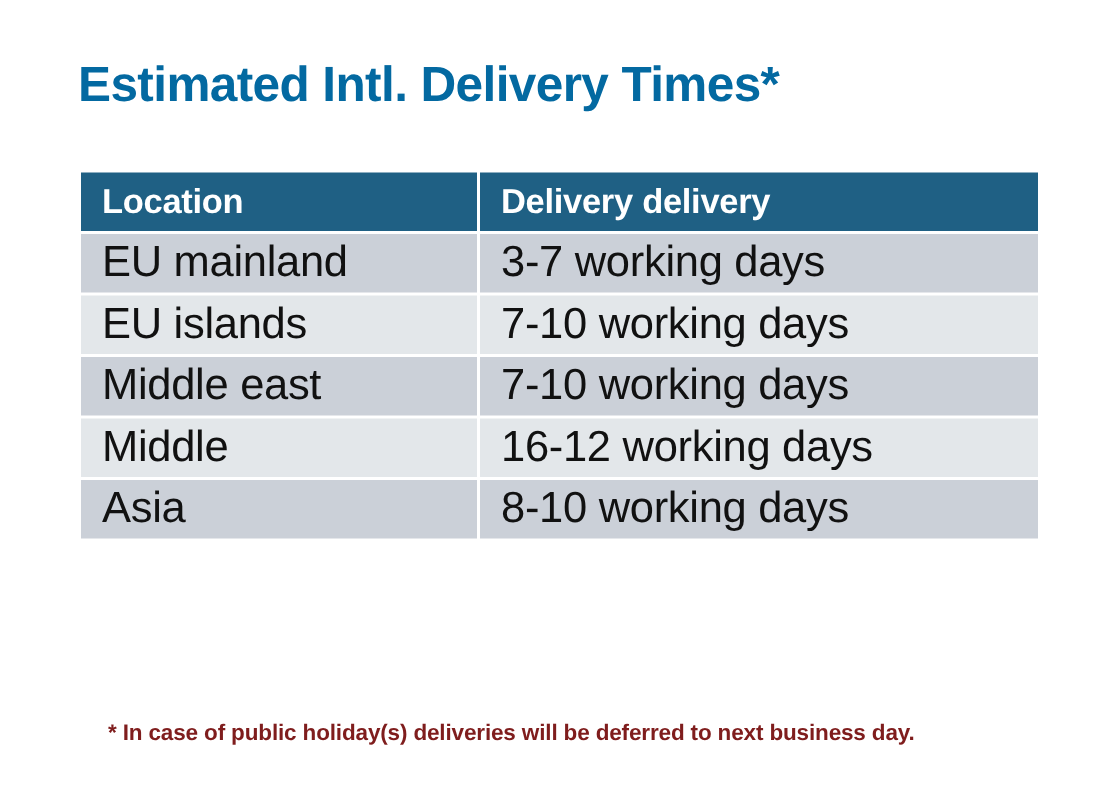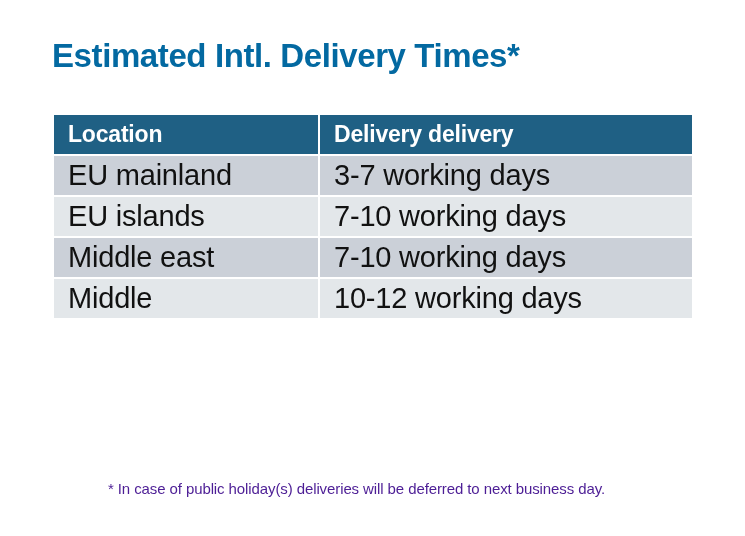--- a/index.html
+++ b/index.html
@@ -74,25 +74,24 @@
   }
 
   tbody tr.row-dark td { background: #CBD0D8; }
   tbody tr.row-light td { background: #E3E7EA; }
 
   .footnote {
     position: absolute;
     left: 72px;
     top: 480px;
     font-size: 15px;
-    font-weight: 400;
-    color: #4c1d95;
+    font-weight: 700;
+    color: #7f1d1d;
     letter-spacing: -0.1px;
     white-space: nowrap;
-    margin-left: 36px;
   }
 </style>
 </head>
 <body>
 
 <div class="page">
 
   <div class="page-title">Estimated Intl. Delivery Times*</div>
 
   <table class="delivery-table">
@@ -114,20 +113,24 @@
       <tr class="row-light">
         <td>EU islands</td>
         <td>7-10 working days</td>
       </tr>
       <tr class="row-dark">
         <td>Middle east</td>
         <td>7-10 working days</td>
       </tr>
       <tr class="row-light">
         <td>Middle</td>
-        <td>10-12 working days</td>
+        <td>16-12 working days</td>
+      </tr>
+      <tr class="row-dark">
+        <td>Asia</td>
+        <td>8-10 working days</td>
       </tr>
     </tbody>
   </table>
 
   <div class="footnote">* In case of public holiday(s) deliveries will be deferred to next business day.</div>
 
 </div>
 
 </body></html>

